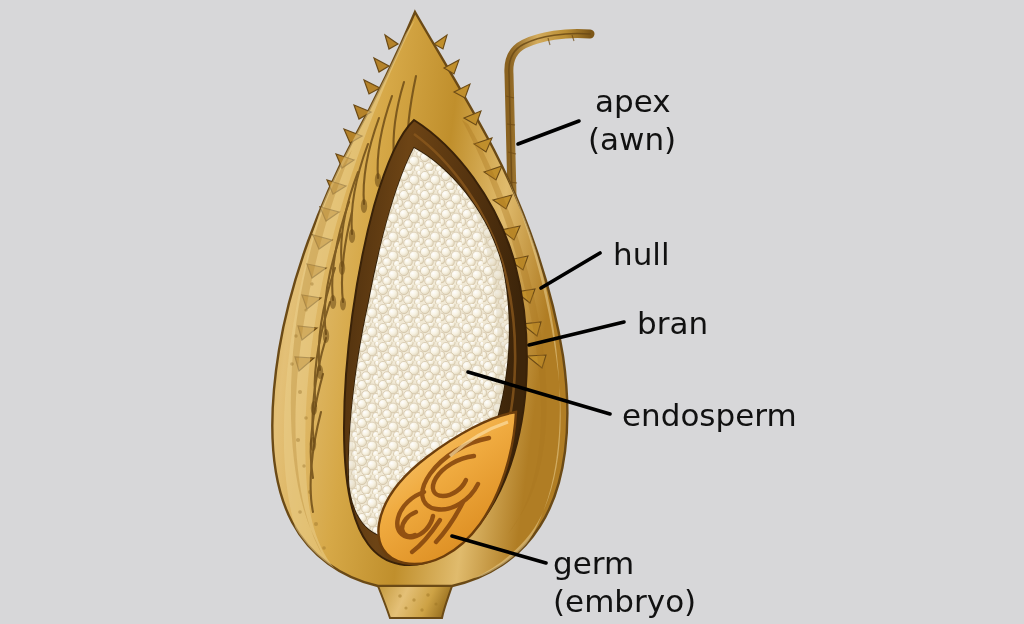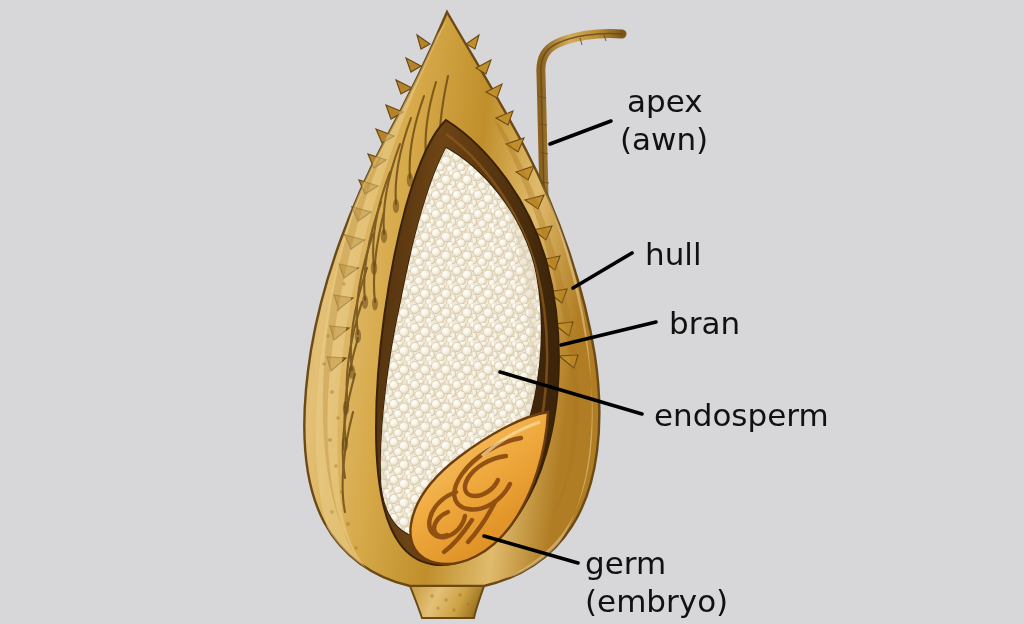--- a/index.html
+++ b/index.html
@@ -3,21 +3,21 @@
 <meta charset="utf-8">
 <style>
   html,body{margin:0;padding:0;}
   body{
     width:1024px;height:624px;
     background:#d7d7d9;
     font-family:"DejaVu Sans", sans-serif;
     overflow:hidden;
     position:relative;
   }
-  #stage{position:absolute;inset:0;padding-left:32px;}
+  #stage{position:absolute;inset:0;}
   svg{display:block;}
   .lbl{
     font-family:"DejaVu Sans", sans-serif;
     font-size:31px;
     fill:#111111;
     font-weight:400;
   }
 </style>
 </head>
 <body>

